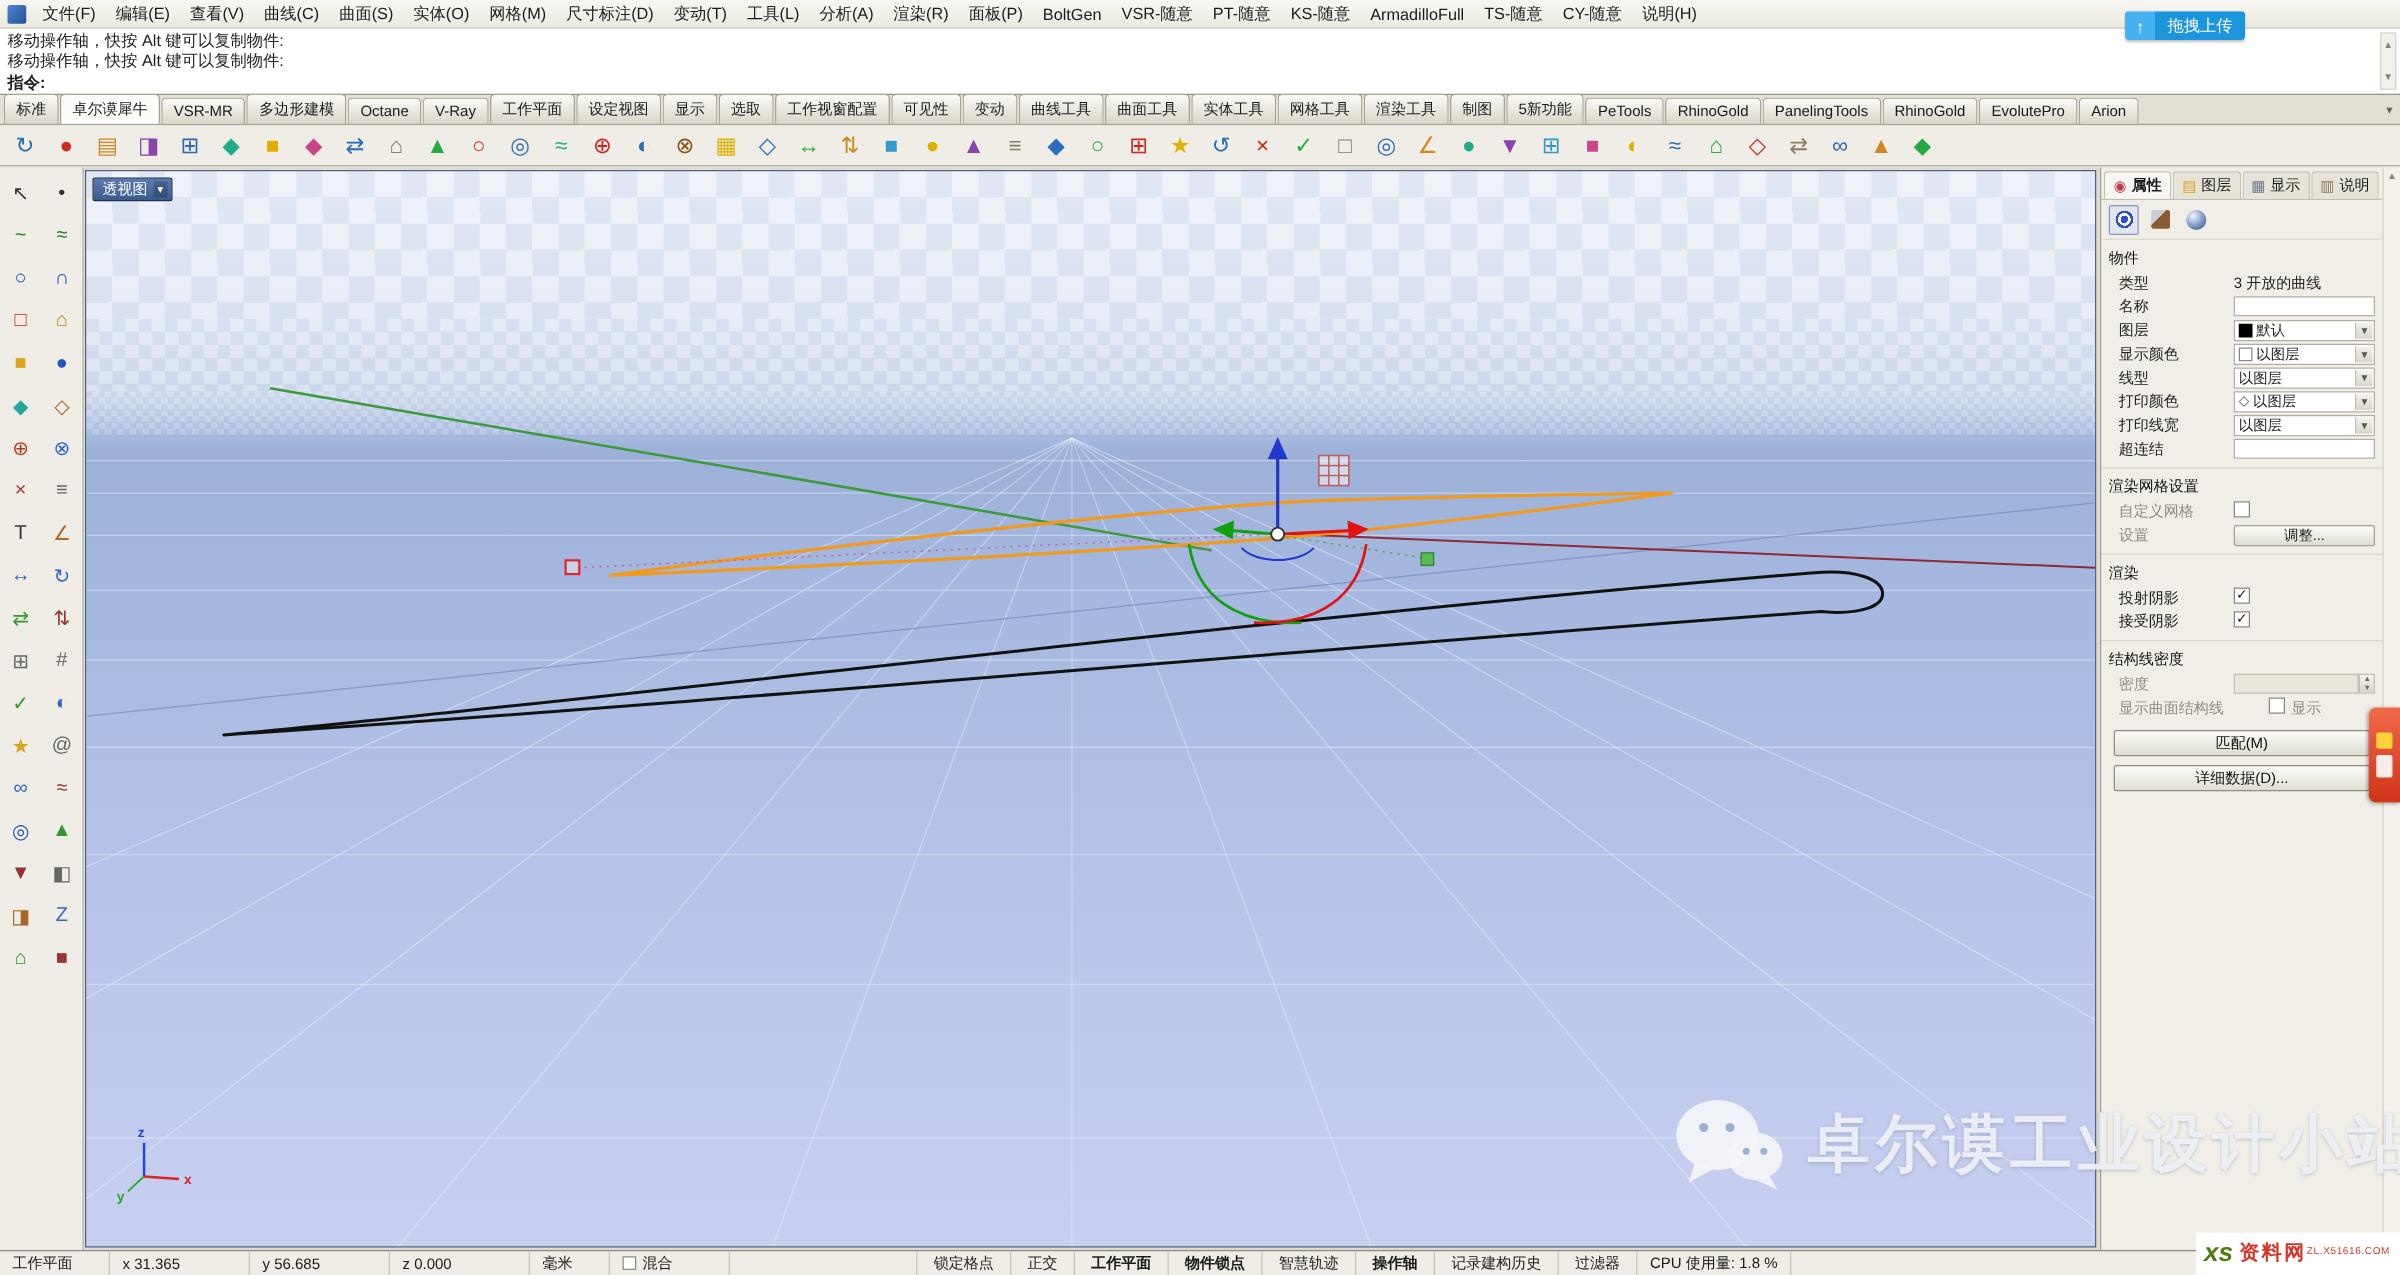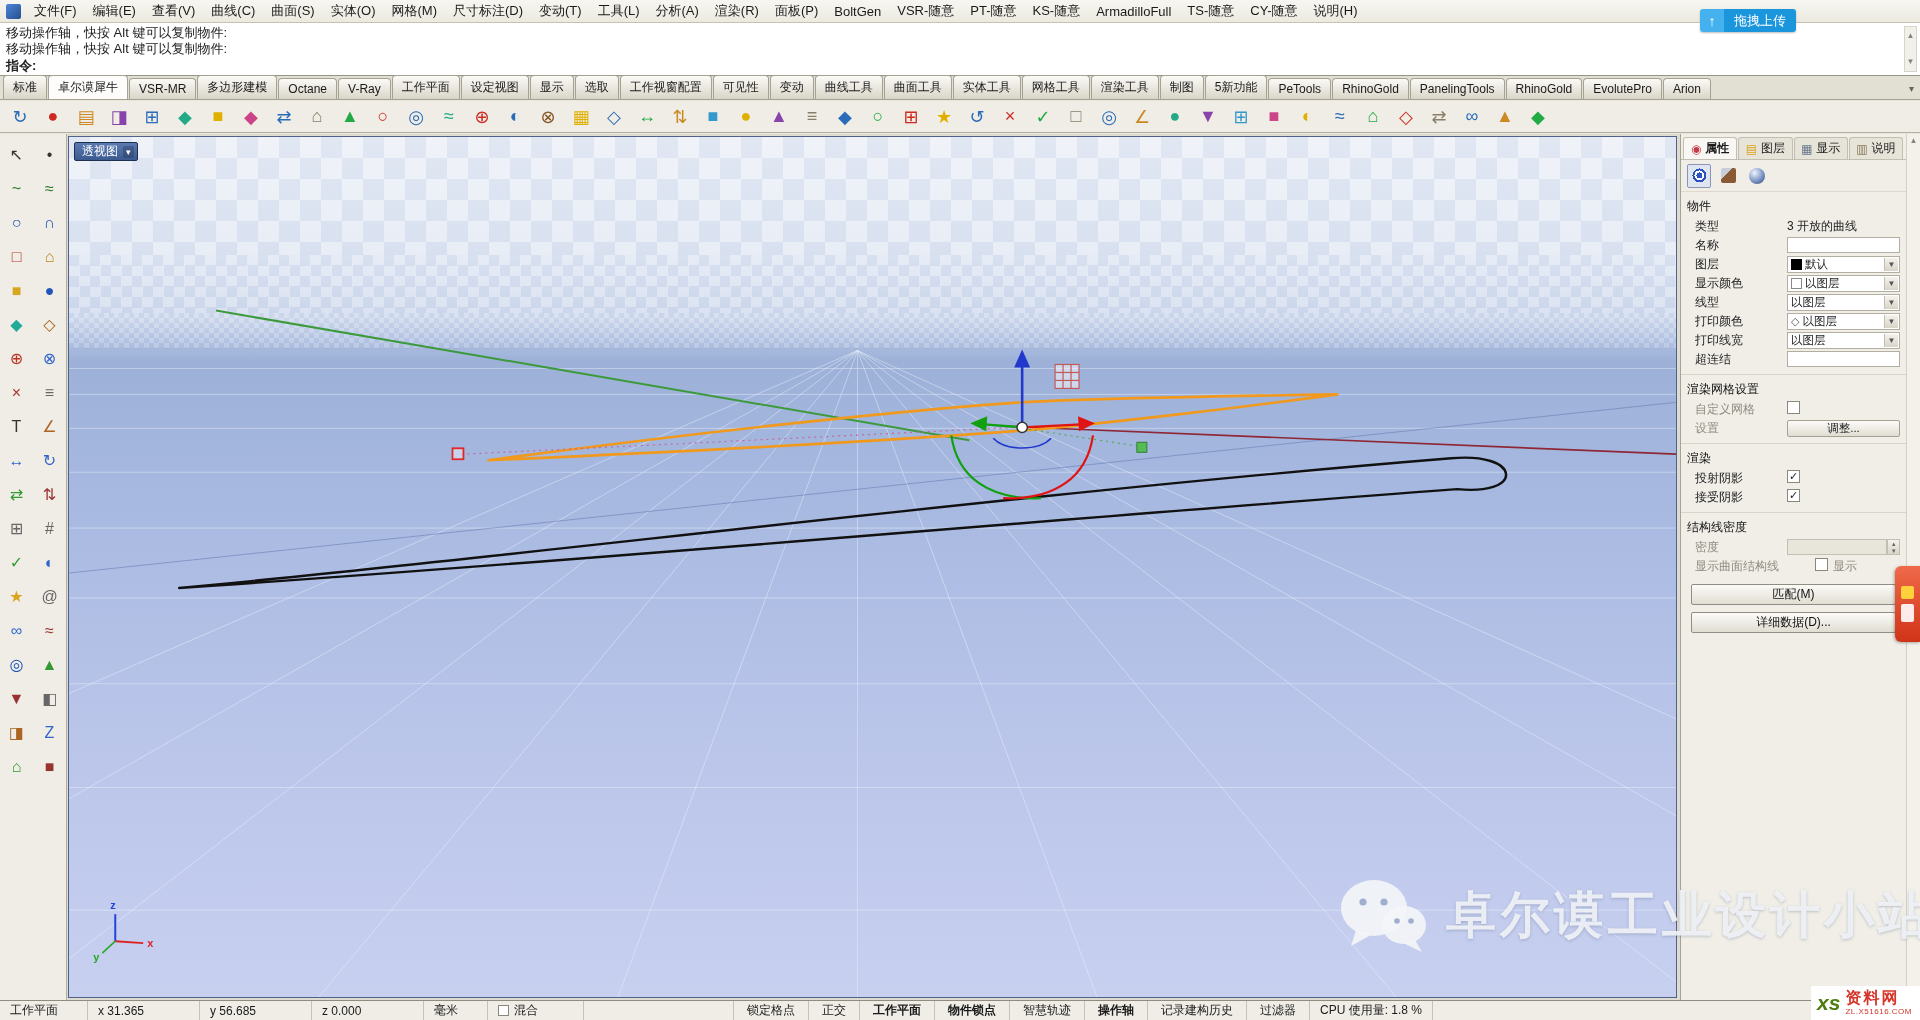--- a/index.html
+++ b/index.html
@@ -82,21 +82,21 @@
 .sb-gap{width:150px;border-right:1px solid #c6c2b6}
 .sb-toggle{padding:0 13px}
 .sb-toggle.active{font-weight:bold}
 .sb-fill{flex:1}
 .sb-swatch{width:11px;height:11px;background:#fff;border:1px solid #8a877d;flex:none}
 
 .watermark{position:absolute;left:1338px;top:876px;display:flex;align-items:center;gap:16px;z-index:60;pointer-events:none}
 .wm-text{font-size:50px;font-weight:bold;color:rgba(240,242,246,.92);letter-spacing:4px;text-shadow:0 1px 3px rgba(70,85,115,.3);white-space:nowrap}
 .corner-logo{position:absolute;right:0;bottom:0;height:34px;background:#fff;display:flex;align-items:center;padding:2px 8px 2px 6px;gap:5px;z-index:70}
 .logo-xs{font-size:21px;font-weight:bold;font-style:italic;color:#4d7c0f}
-.logo-col{display:flex;flex-direction:column;line-height:1}
+.logo-col{display:flex;flex-direction:row;line-height:1}
 .logo-cn{font-size:16px;font-weight:bold;color:#d5352b;letter-spacing:2px}
 .logo-url{font-size:8px;color:#d5352b;margin-top:2px;letter-spacing:.5px}
 .floating-widget{position:absolute;right:0;top:566px;width:25px;height:76px;background:linear-gradient(#ef6a4a,#d03318);border-radius:6px 0 0 6px;z-index:55;box-shadow:-1px 1px 3px rgba(0,0,0,.3);display:flex;flex-direction:column;align-items:center;justify-content:center;gap:5px}
 .fw-a{width:13px;height:13px;background:#ffd23c;border-radius:2px}
 .fw-b{width:13px;height:18px;background:#fff;border-radius:2px;opacity:.9}
 </style>
 </head>
 <body>
 
 <div class="app">

